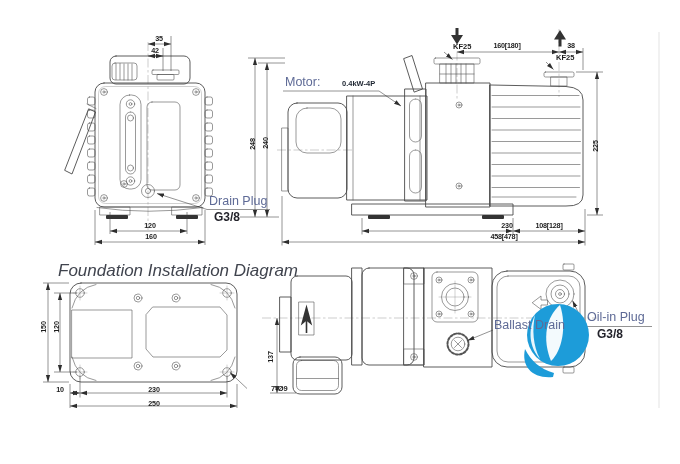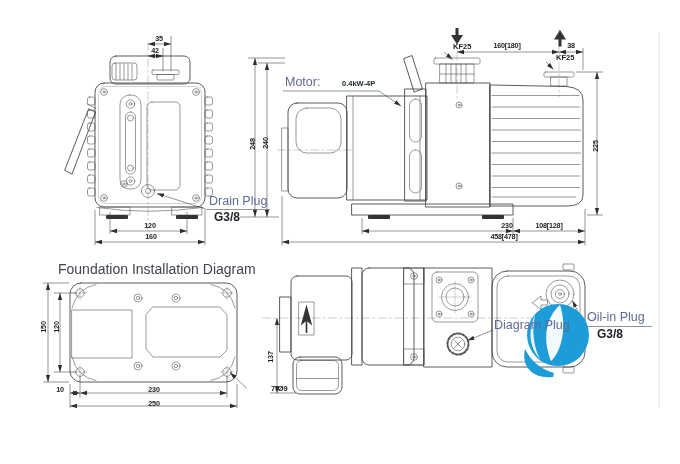--- a/index.html
+++ b/index.html
@@ -15,21 +15,21 @@
   .fill{fill:#333;stroke:none;}
   
   .t{position:absolute;white-space:nowrap;line-height:1.05;}
   .c{transform:translate(-50%,-50%);}
   .v{transform:translate(-50%,-50%) rotate(-90deg);}
   .dim{font-size:7.2px;font-weight:bold;color:#1c1c1c;letter-spacing:-0.2px;}
   .callout{font-size:12.5px;color:#5e6a96;}
   .sz{font-size:12px;font-weight:bold;color:#23232b;}
   .mval{font-size:7.5px;font-weight:bold;color:#1c2430;padding-left:8px;}
   .kf{font-size:7.5px;font-weight:bold;color:#1c1c1c;margin-left:28px;}
-  .ftitle{font-size:14px;color:#40444e;}
+  .ftitle{font-size:17px;color:#40444e;font-style:italic;}
   .kaco{font-size:40px;font-weight:bold;color:#3b4044;letter-spacing:3px;transform:translate(-50%,-50%);}
 </style>
 </head>
 <body>
 
 <div class="stage">
 
 <svg width="680" height="464" viewBox="0 0 680 464">
   <defs>
     <marker id="arr" viewBox="0 0 10 7" refX="9.5" refY="3.5" markerWidth="7.5" markerHeight="5.2" markerUnits="userSpaceOnUse" orient="auto-start-reverse">
@@ -290,18 +290,18 @@
 
 <span class="t ftitle" style="left:58px;top:262px">Foundation Installation Diagram</span>
 <span class="t v dim" style="left:44px;top:327px">150</span>
 <span class="t v dim" style="left:56.5px;top:327px">120</span>
 <span class="t c dim" style="left:60px;top:390px">10</span>
 <span class="t c dim" style="left:154px;top:390px">230</span>
 <span class="t c dim" style="left:154px;top:404px">250</span>
 <span class="t kf" style="left:243px;top:385px">7-Ø9</span>
 
 <span class="t v dim" style="left:271px;top:357px">137</span>
-<span class="t callout" style="left:494px;top:319px">Diagram Plug</span>
+<span class="t callout" style="left:494px;top:319px">Ballast Drain</span>
 <span class="t callout" style="left:587px;top:311px">Oil-in Plug</span>
 <span class="t sz" style="left:597px;top:328px">G3/8</span>
 
 
 </div>
 
 </body></html>

